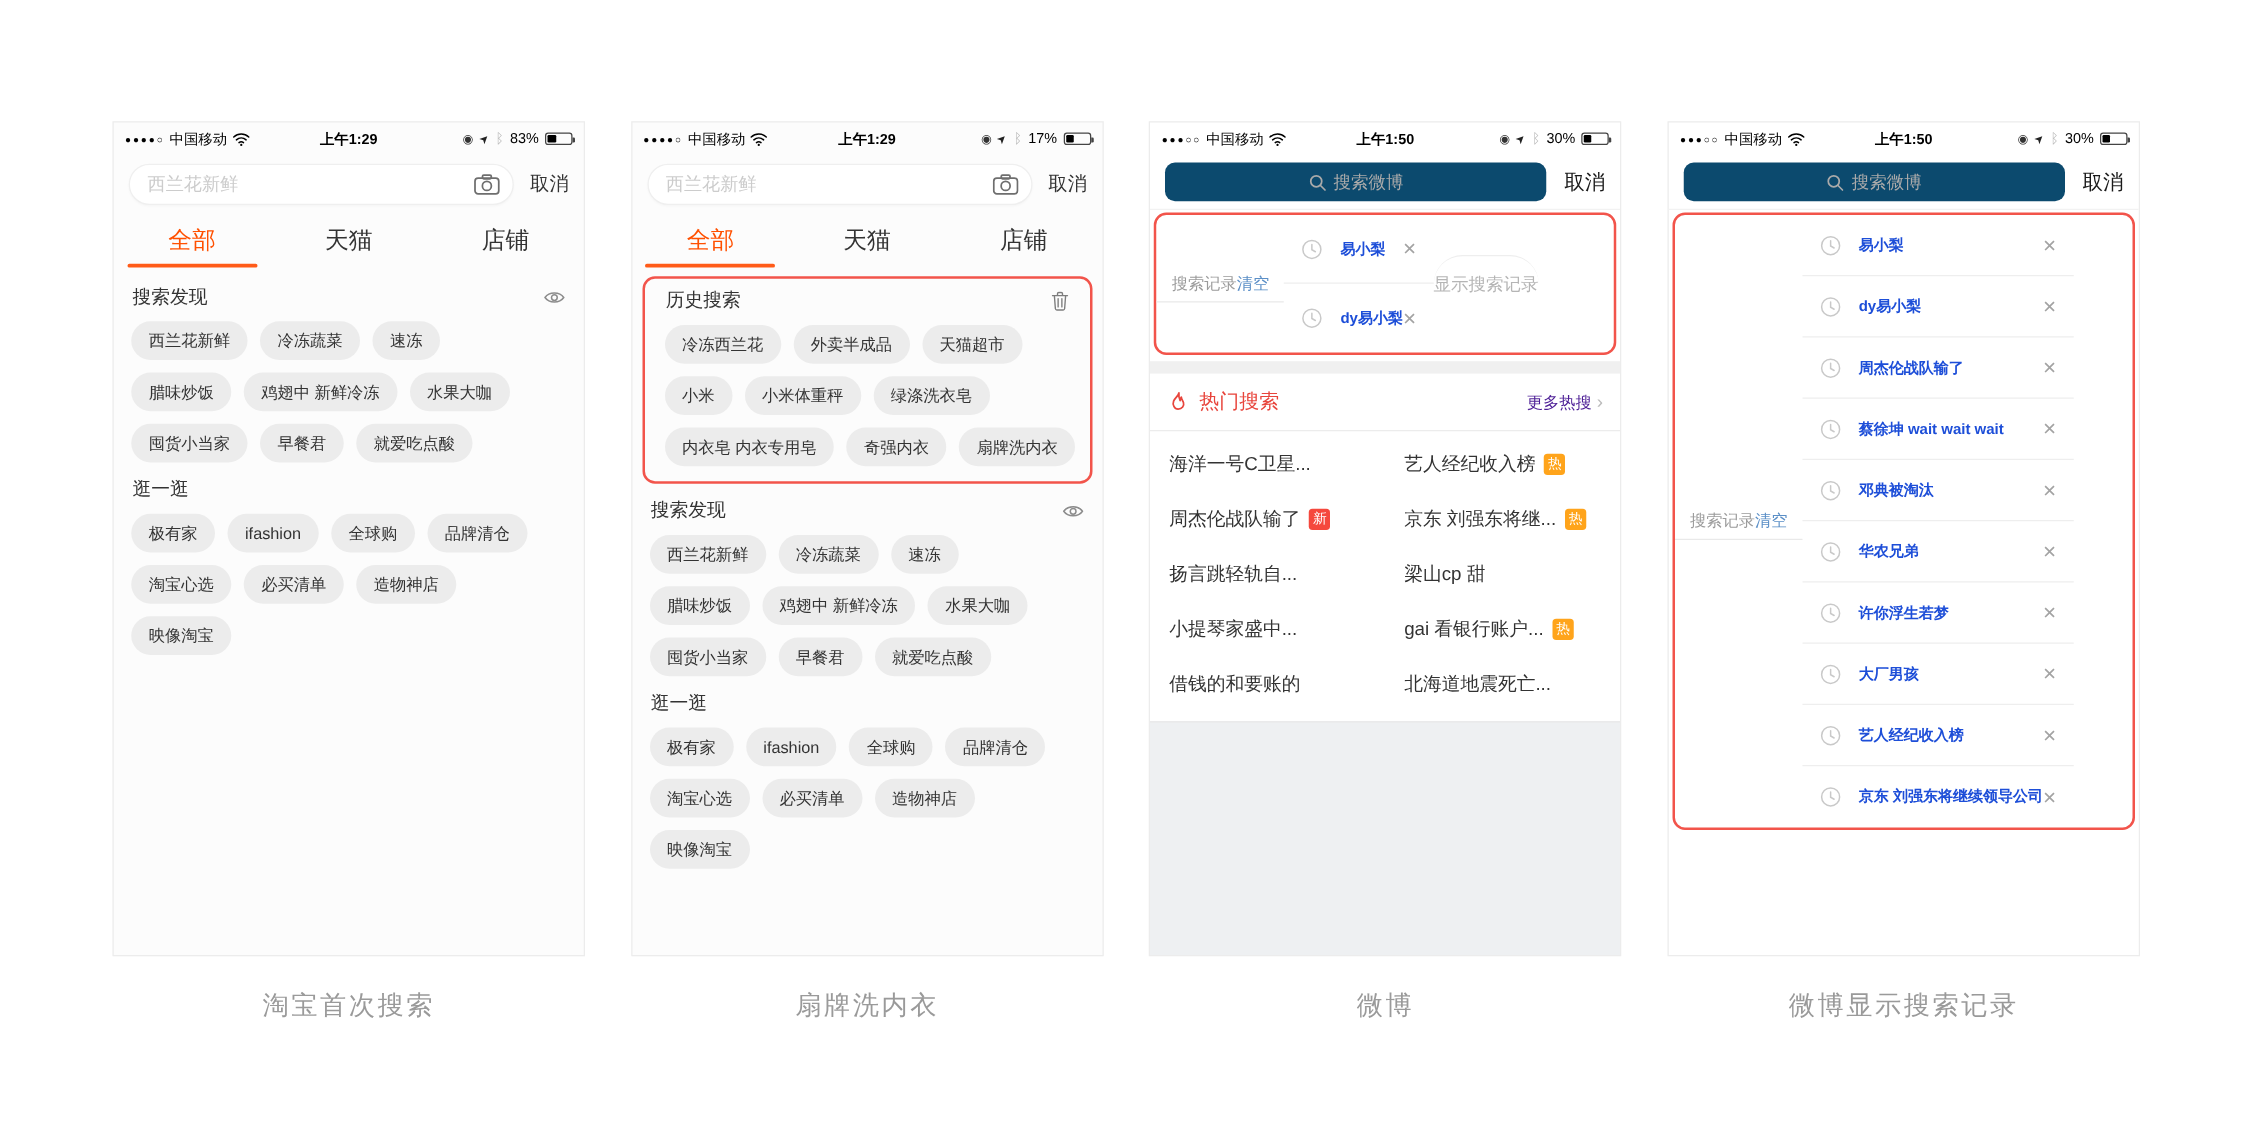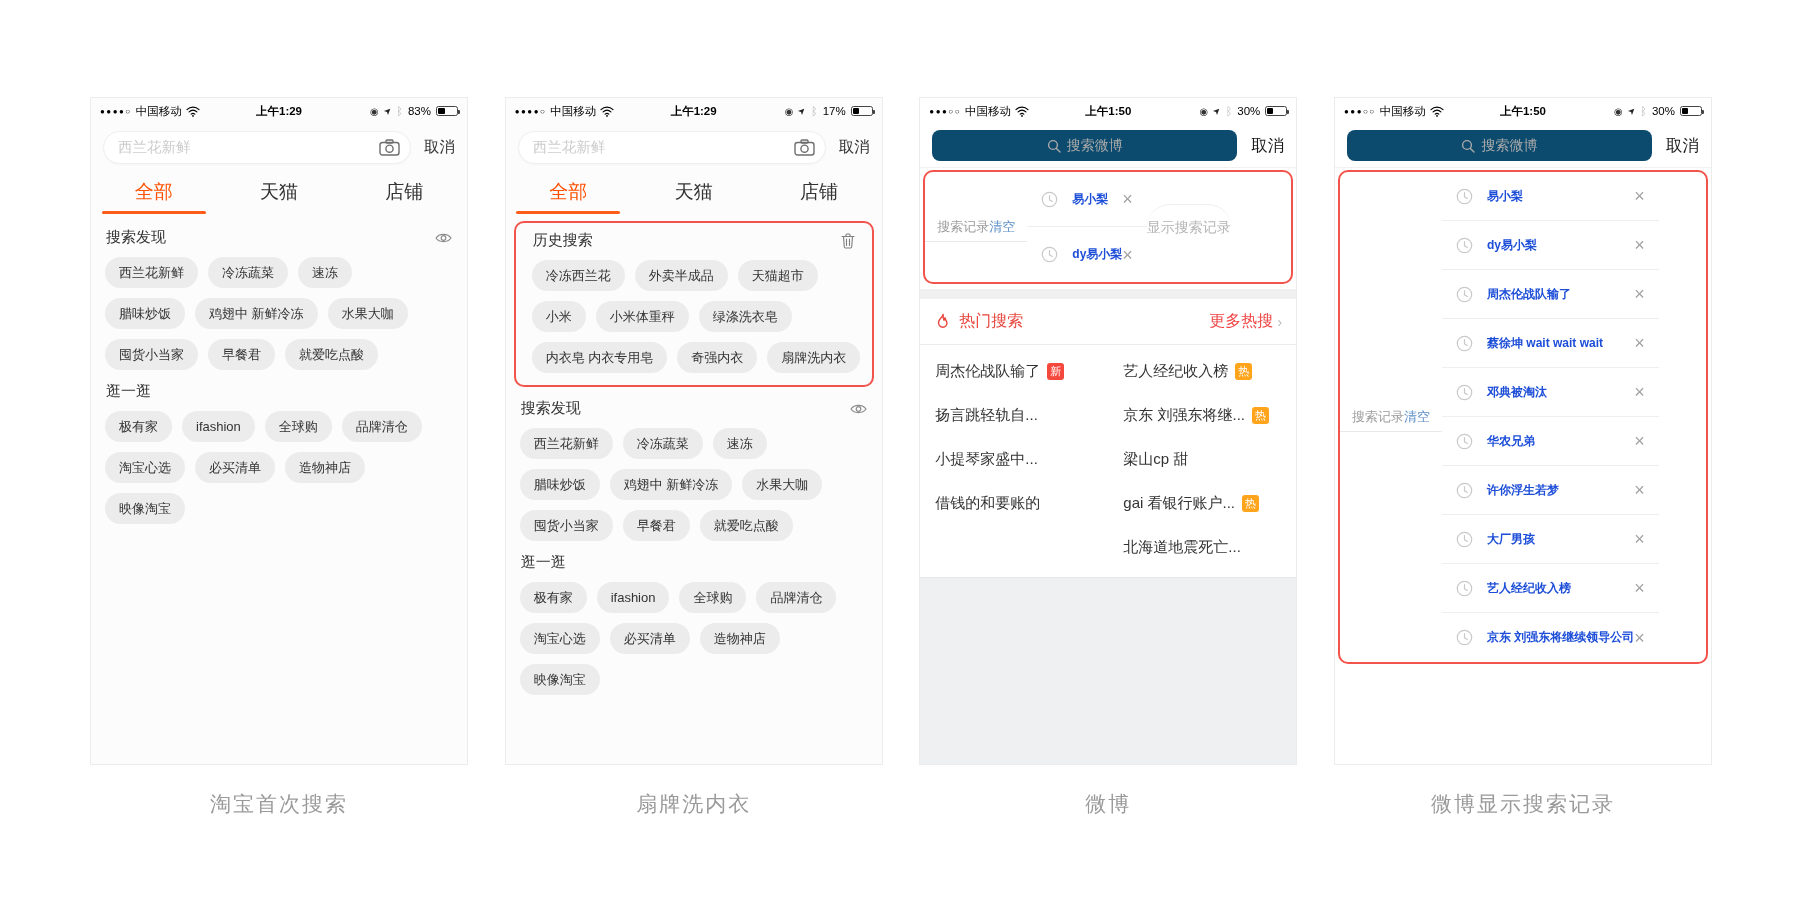--- a/index.html
+++ b/index.html
@@ -57,21 +57,21 @@
   .rec-clear { margin-left:auto; font-size:13px; color:#5b8fc7; }
   .rec-row { height:55px; display:flex; align-items:center; padding:0 14px; border-bottom:1px solid #eeeeee; }
   .rec-row:last-child { border-bottom:none; }
   .rec-text { margin-left:14px; font-size:12px; color:#1d4ed8;font-weight:bold; }
   .rec-close { margin-left:auto; font-size:18px; color:#a3a3a3; line-height:1; }
   .rec-showmore { height:47px; display:flex; align-items:center; justify-content:center; font-size:14px; color:#b5b5b5; }
   .gap-band { flex:0 0 10px; background:#f0f0f0; }
   .hot-section { background:#fff; }
   .hot-head { height:46px; display:flex; align-items:center; padding:0 14px; border-bottom:1px solid #ececec; }
   .hot-title { font-size:16px; color:#e8453c; margin-left:8px; font-weight:500; }
-  .hot-more { margin-left:auto; font-size:16px; color:#ef4444; }
+  .hot-more { margin-left:auto; font-size:13px; color:#4c1d95; }
   .hot-chev { color:#bbb; font-size:15px; margin-left:4px; }
   .hot-cols { display:flex; padding:4px 0 8px 0; }
   .hot-col { width:50%; }
   .hot-row { height:44px; display:flex; align-items:center; padding:0 6px 0 15px; font-size:15px; color:#333; white-space:nowrap; }
   .badge { margin-left:7px; min-width:17px; height:17px; line-height:17px; text-align:center; padding:0 2px;
     border-radius:3px; font-size:11px; color:#fff; flex:0 0 auto; }
   .badge-new { background:#f5483d; }
   .badge-hot { background:#ffa41b; }
   .gray-fill { flex:1; background:#eef0f2; border-top:1px solid #e7e7e7; }
   .wb4-box { margin-bottom:6px; }
@@ -424,20 +424,24 @@
                 <path d="M8.6 1.3 C8.1 3.8 5.6 5 4.6 7.4 C3.6 9.9 5.1 13.4 8 13.4 C11 13.4 12.8 11 12 8.5 C11.5 7 10.4 6 10.4 4.4 C9.7 5.2 9.4 6 9.5 7 C8.7 5.5 8.4 3.3 8.6 1.3 Z" fill="none" stroke="#e8453c" stroke-width="1.3" stroke-linejoin="round"></path>
               </svg>
             </span>
           <span class="hot-title">热门搜索</span>
           <span class="hot-more">更多热搜</span>
           <span class="hot-chev">›</span>
         </div>
         <div class="hot-cols">
           <div class="hot-col">
 
+              <div class="hot-row">
+                <span>海洋一号C卫星...</span>
+
+              </div>
 
               <div class="hot-row">
                 <span>周杰伦战队输了</span>
                 <span class="badge badge-new">新</span>
               </div>
 
               <div class="hot-row">
                 <span>扬言跳轻轨自...</span>
 
               </div>

